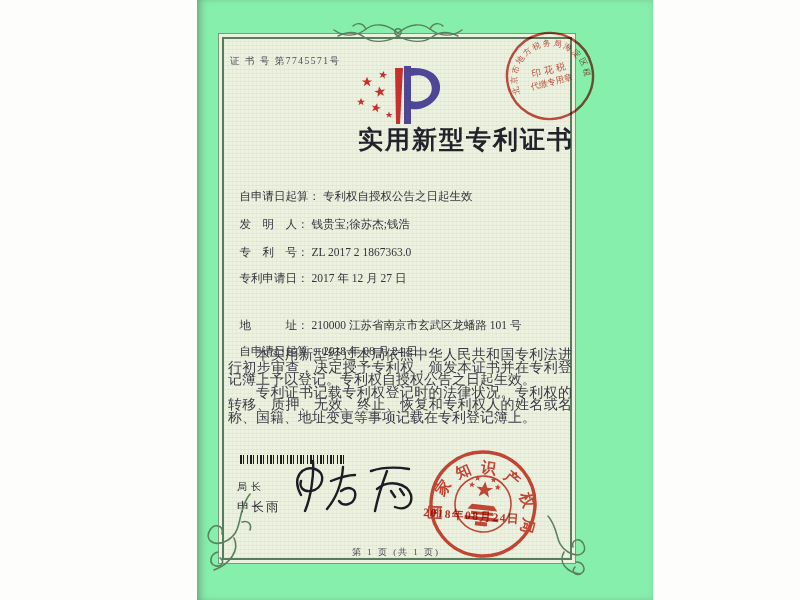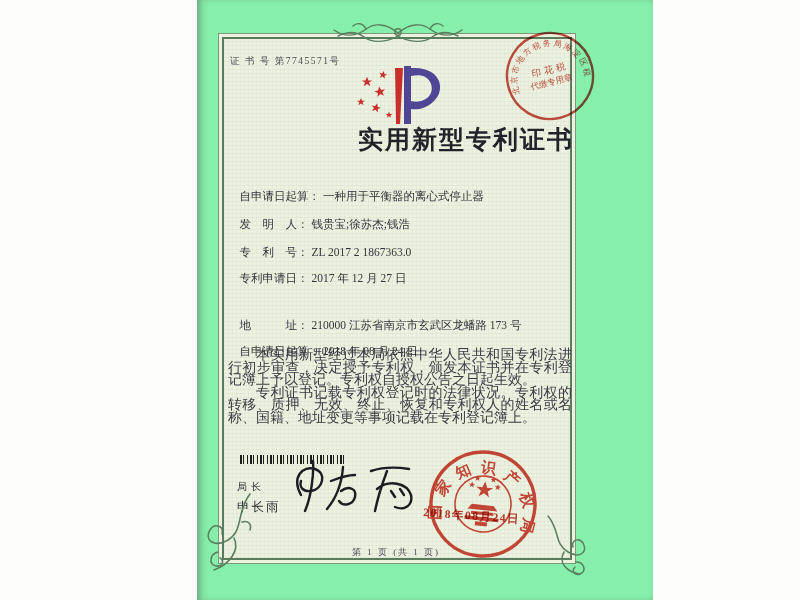--- a/index.html
+++ b/index.html
@@ -113,33 +113,33 @@
     <text font-size="8" fill="#c4382c" letter-spacing="2" font-family="'DejaVu Sans',sans-serif">
       <textPath href="#taxRing" startOffset="2">北京市地方税务局海淀区税务所</textPath>
     </text>
     <text x="46" y="43" text-anchor="middle" font-size="9.5" fill="#c4382c" font-family="'DejaVu Sans',sans-serif">印 花 税</text>
     <text x="46" y="55" text-anchor="middle" font-size="8.5" fill="#c4382c" font-family="'DejaVu Sans',sans-serif">代缴专用章</text>
   </svg>
 
   <div class="title">实用新型专利证书</div>
 
   <div class="field-row" style="top:177px">
-    <span class="flabel">自申请日起算：</span><span class="fvalue">一种用于平衡器的离心式停止器</span>
+    <span class="flabel">自申请日起算：</span><span class="fvalue">专利权自授权公告之日起生效</span>
   </div>
   <div class="field-row" style="top:205px">
     <span class="flabel">发　明　人：</span><span class="fvalue">钱贵宝;徐苏杰;钱浩</span>
   </div>
   <div class="field-row" style="top:233px">
     <span class="flabel">专　利　号：</span><span class="fvalue">ZL 2017 2 1867363.0</span>
   </div>
   <div class="field-row" style="top:259px">
     <span class="flabel">专利申请日：</span><span class="fvalue">2017 年 12 月 27 日</span>
   </div>
   <div class="field-row" style="top:306px">
-    <span class="flabel">地　　　址：</span><span class="fvalue">210000 江苏省南京市玄武区龙蟠路 173 号</span>
+    <span class="flabel">地　　　址：</span><span class="fvalue">210000 江苏省南京市玄武区龙蟠路 101 号</span>
   </div>
   <div class="field-row" style="top:332px">
     <span class="flabel">自申请日起算：</span><span class="fvalue">2018 年 08 月 24 日</span>
   </div>
 
   <div class="paras">
     <p>本实用新型经过本局依照中华人民共和国专利法进行初步审查，决定授予专利权，颁发本证书并在专利登记簿上予以登记。专利权自授权公告之日起生效。</p>
     <p>专利证书记载专利权登记时的法律状况。专利权的转移、质押、无效、终止、恢复和专利权人的姓名或名称、国籍、地址变更等事项记载在专利登记簿上。</p>
   </div>
 

